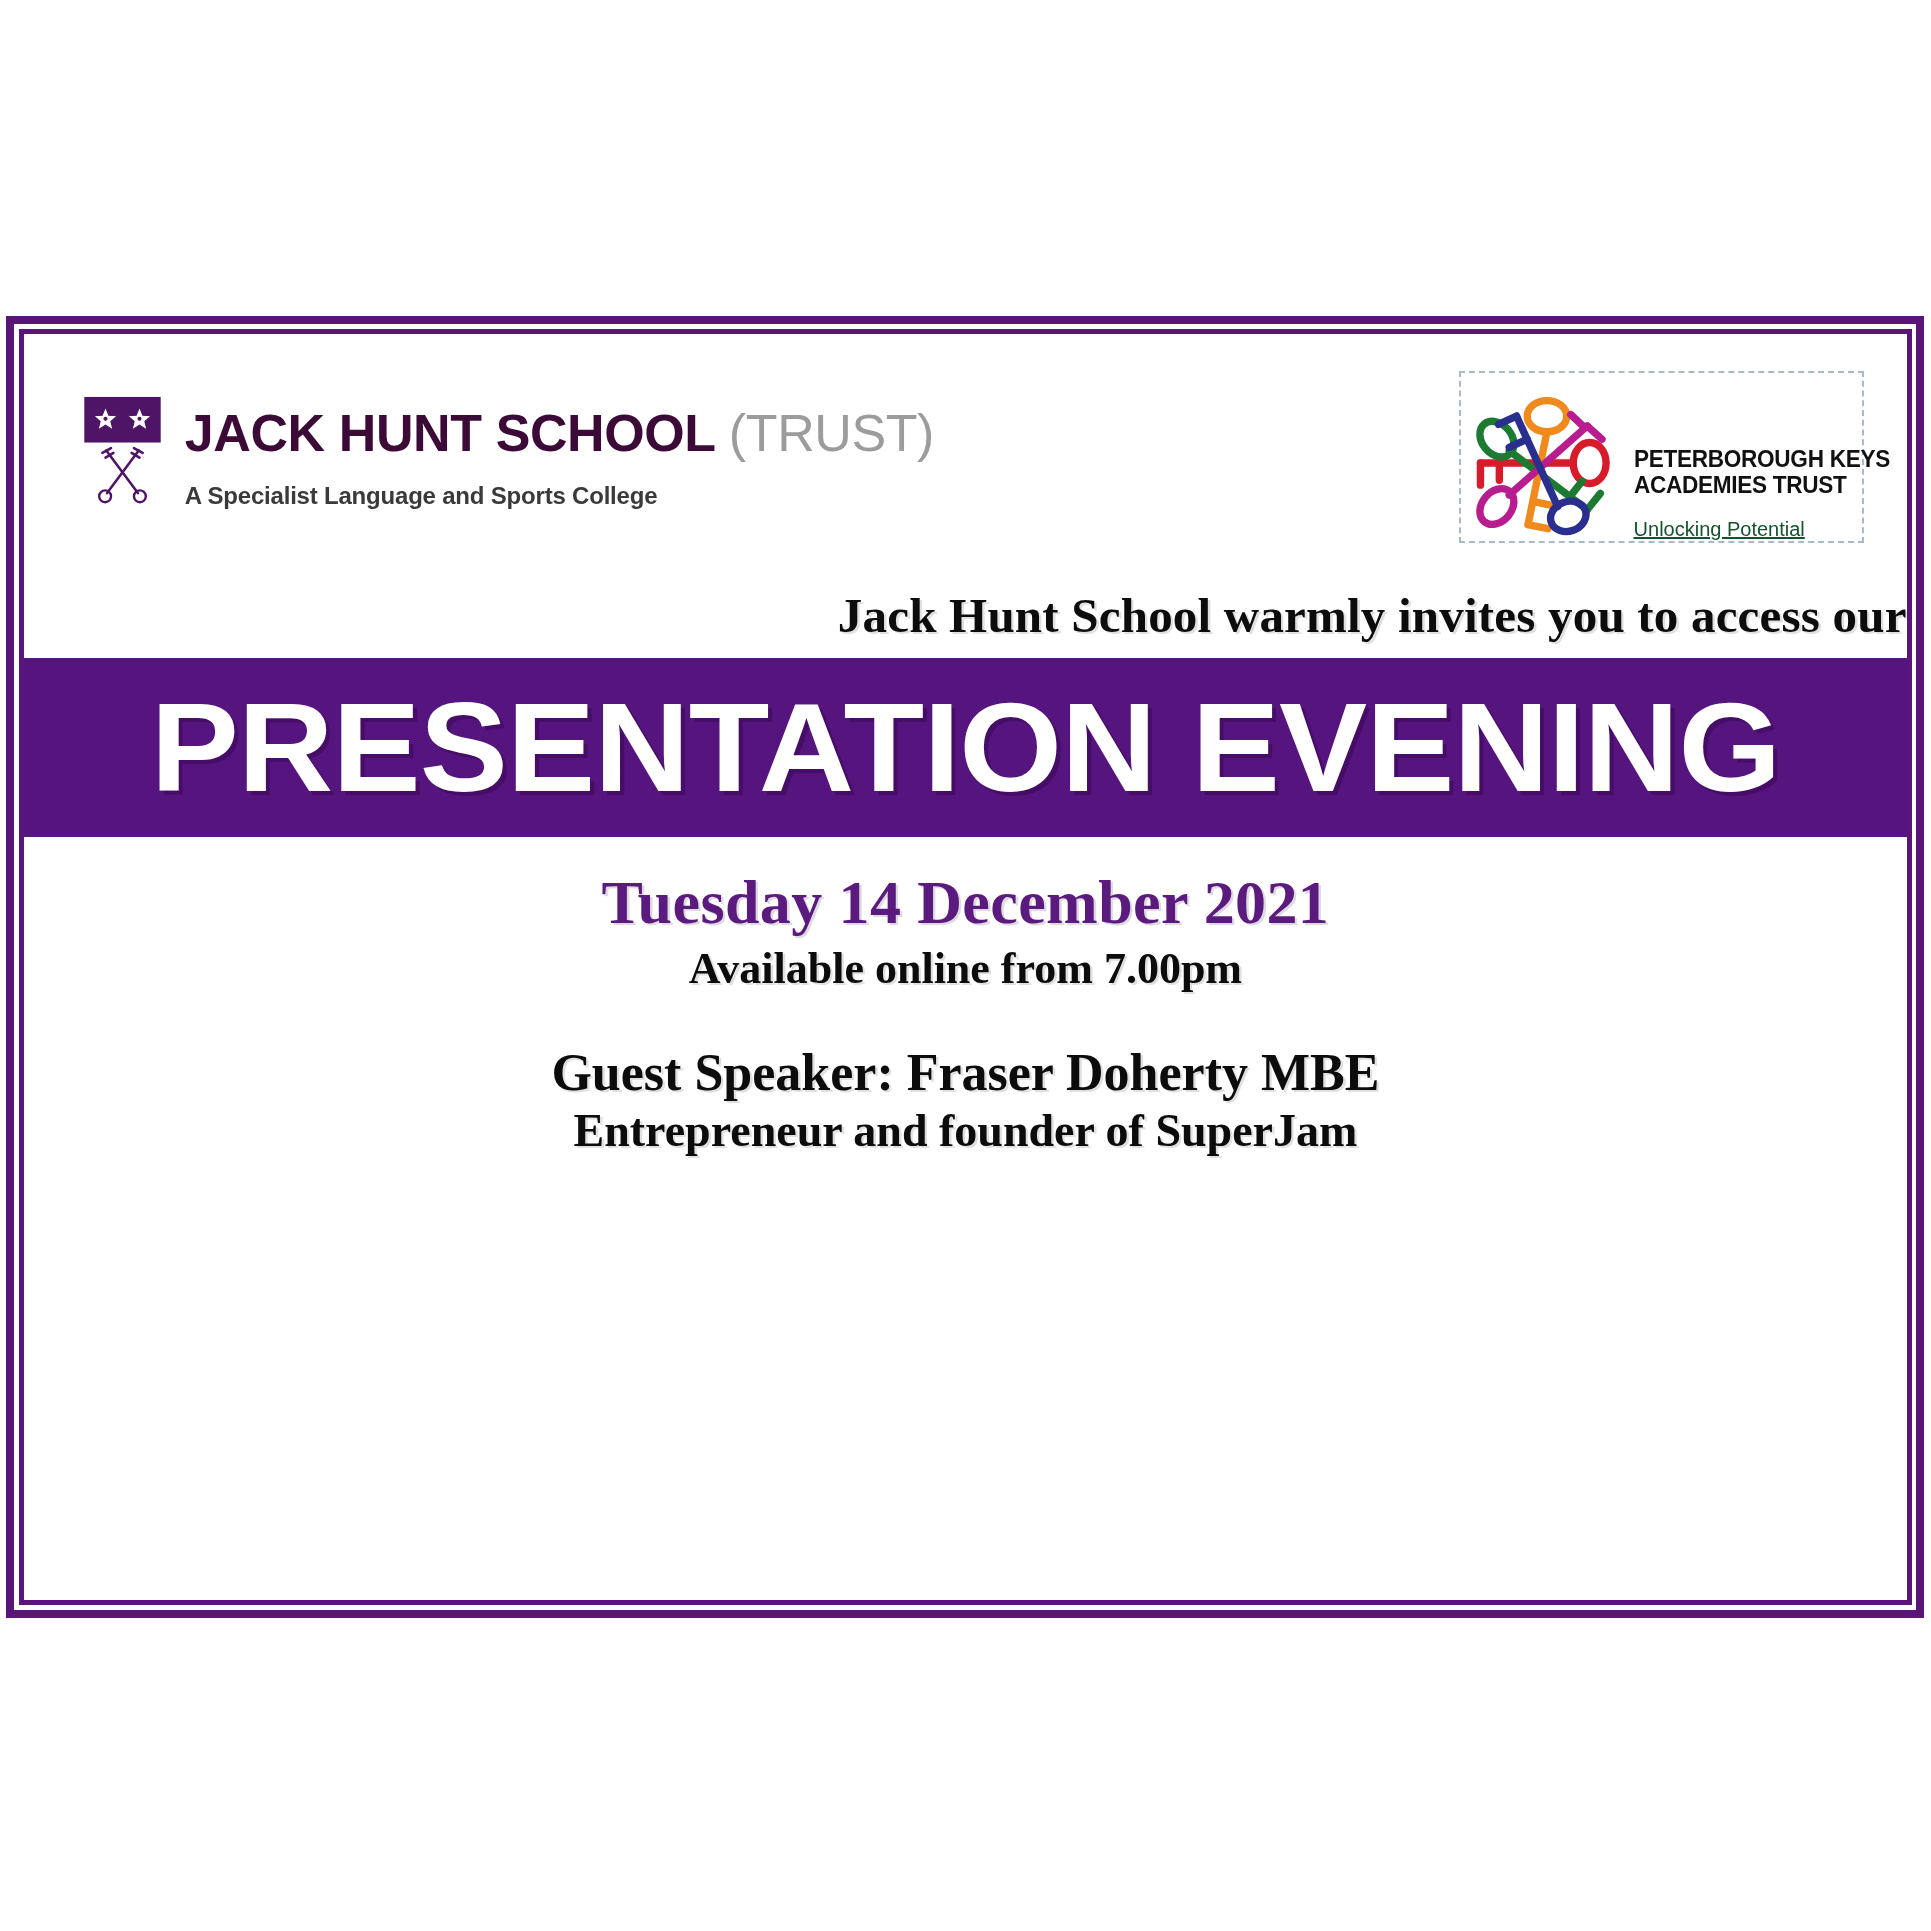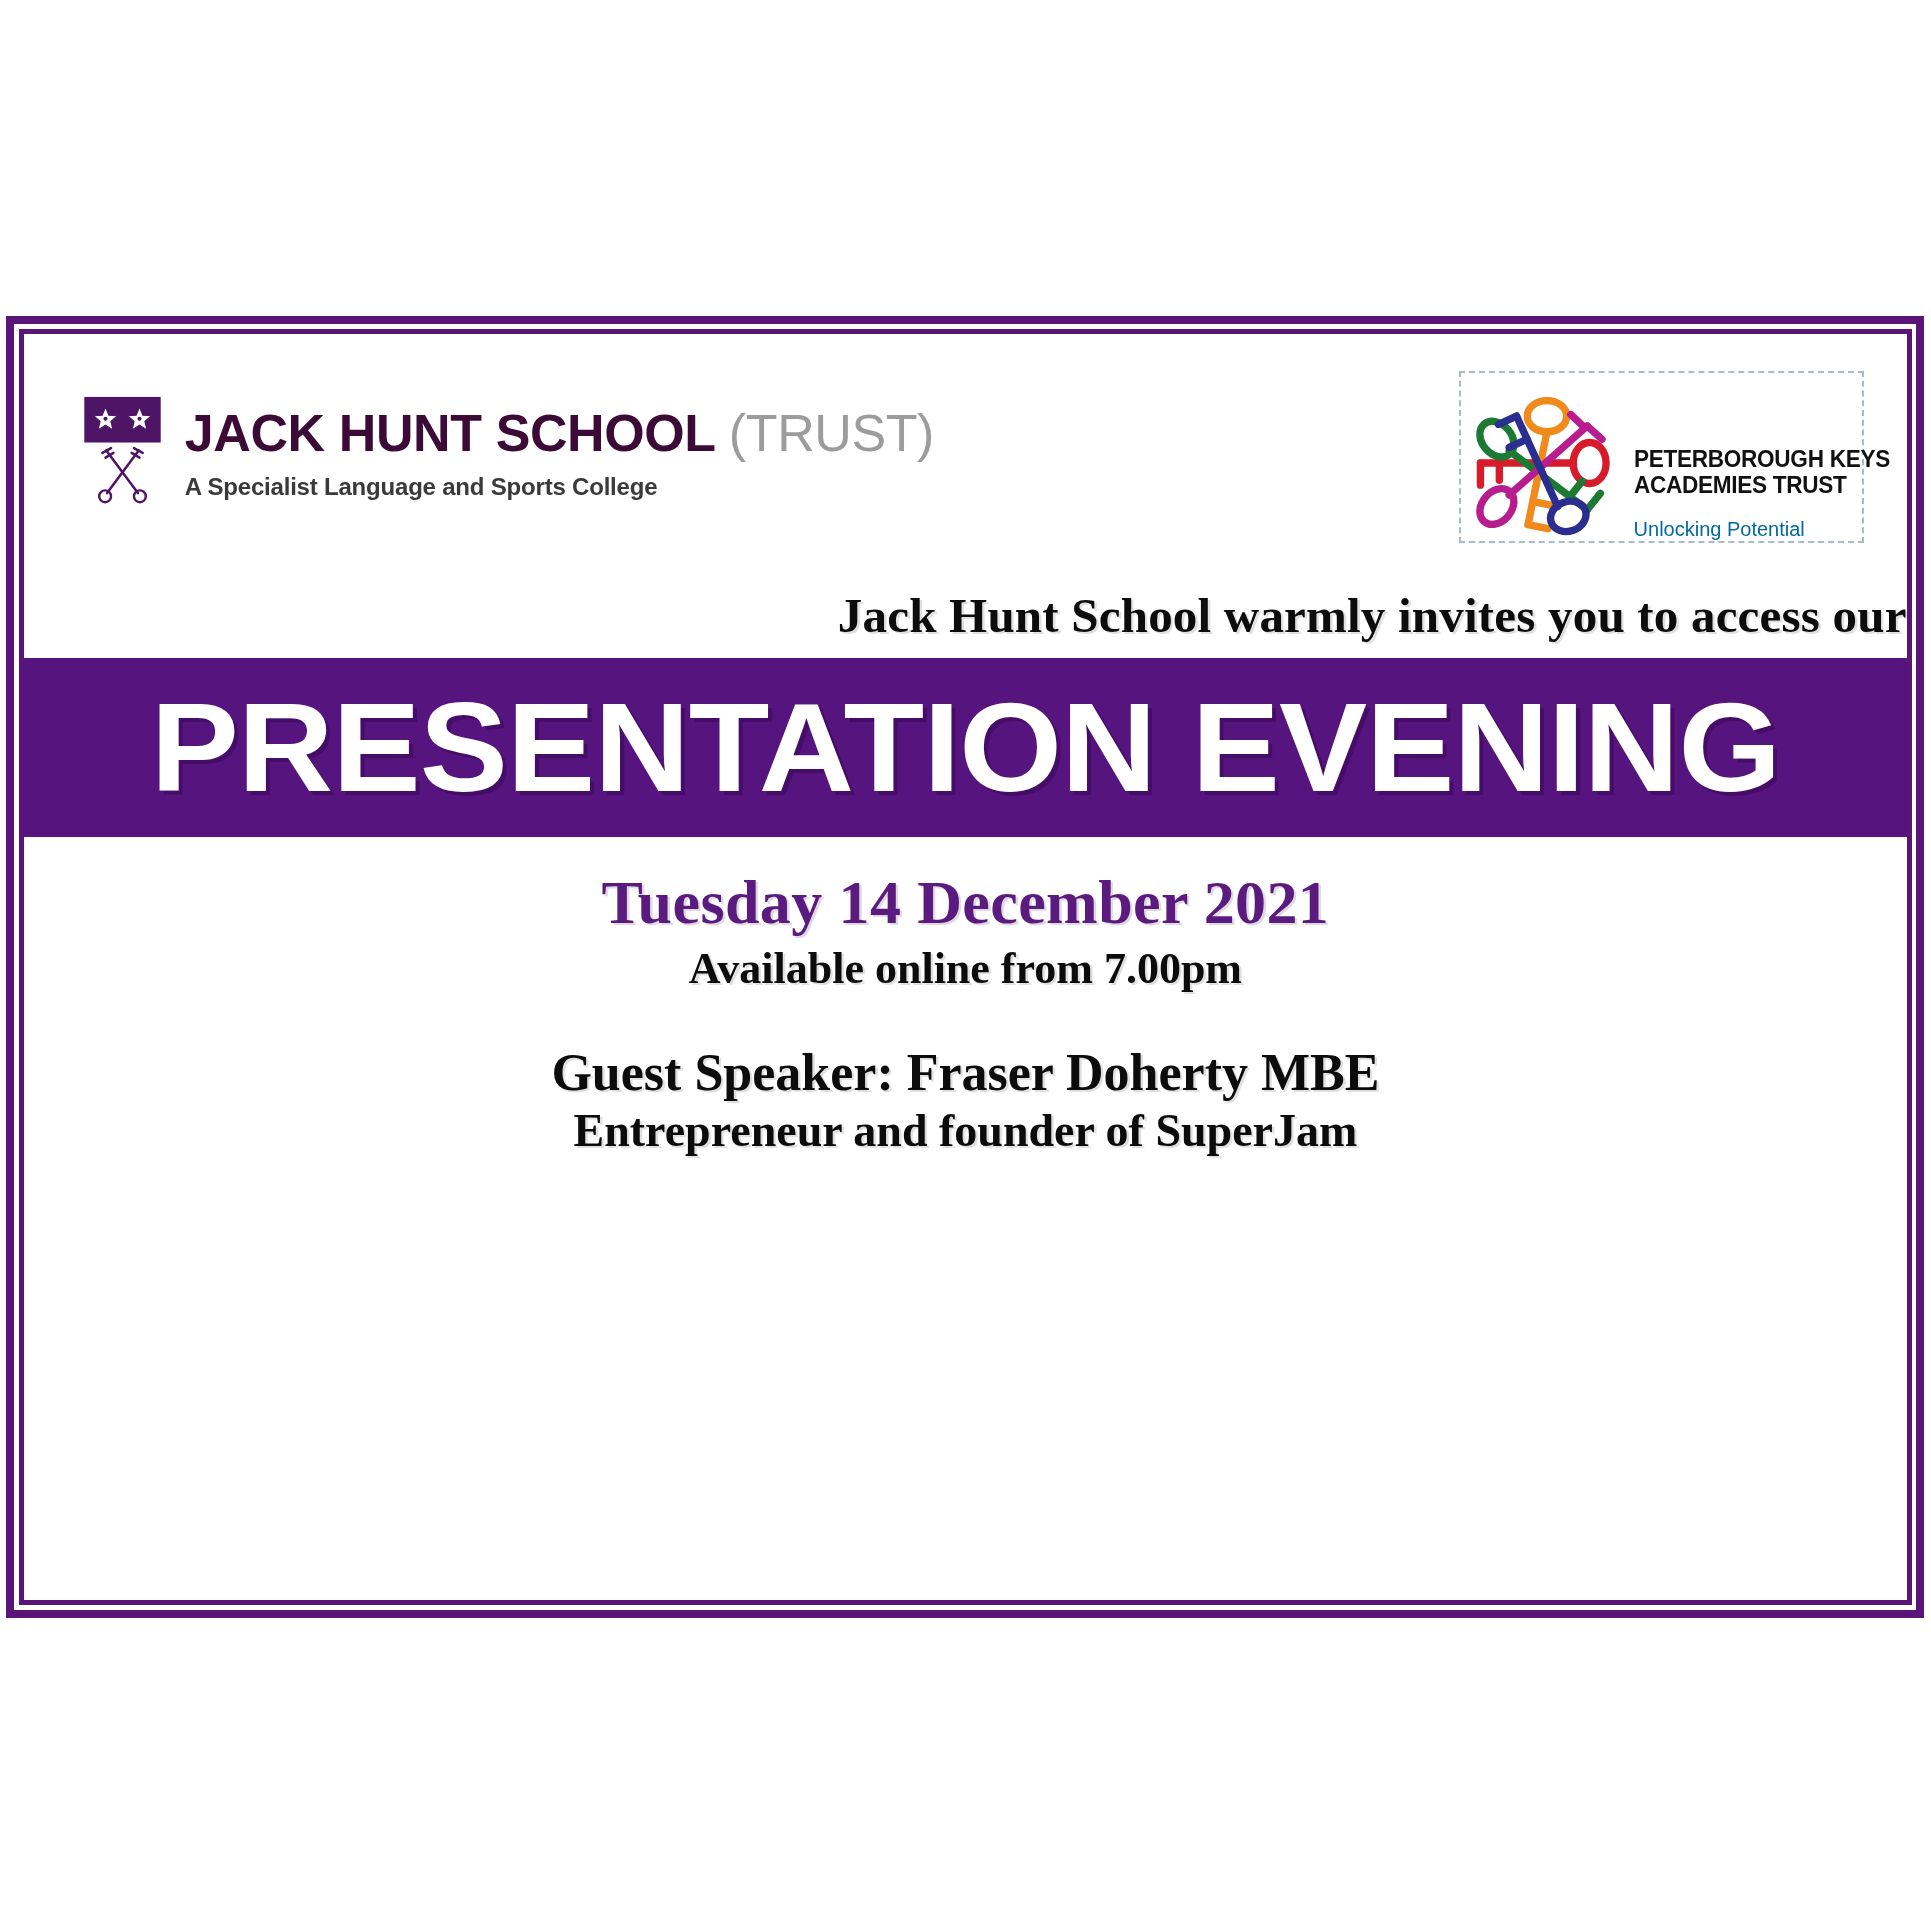--- a/index.html
+++ b/index.html
@@ -83,21 +83,21 @@
     font-family: "Liberation Sans", sans-serif;
     font-size: 52px;
     font-weight: bold;
     letter-spacing: -0.4px;
     line-height: 1.02;
     white-space: nowrap;
   }
   .jh-title .jh-name { color: #3B0A36; }
   .jh-title .jh-trust { color: #9C9C9C; font-weight: normal; }
   .jh-sub {
-    margin-top: 13px;
+    margin-top: 22px;
     font-family: "Liberation Sans", sans-serif;
     font-size: 24px;
     font-weight: bold;
     color: #3A3A3A;
     letter-spacing: -0.2px;
     white-space: nowrap;
   }
 
   
   .pk-lockup {
@@ -130,23 +130,24 @@
     color: #111111;
     letter-spacing: -0.3px;
     white-space: nowrap;
     transform: scaleX(0.94);
     transform-origin: left center;
   }
   .pk-tag {
     margin-top: 20.6px;
     font-family: "Liberation Sans", sans-serif;
     font-size: 20px;
-    color: #0369a1;
+    color: #14532d;
     letter-spacing: 0px;
     white-space: nowrap;
+    text-decoration: underline;
   }
 
   
   .invite-line {
     position: absolute;
     left: 0;
     top: 253px;
     width: 100%;
     text-align: right;
     font-family: "Liberation Serif", serif;

